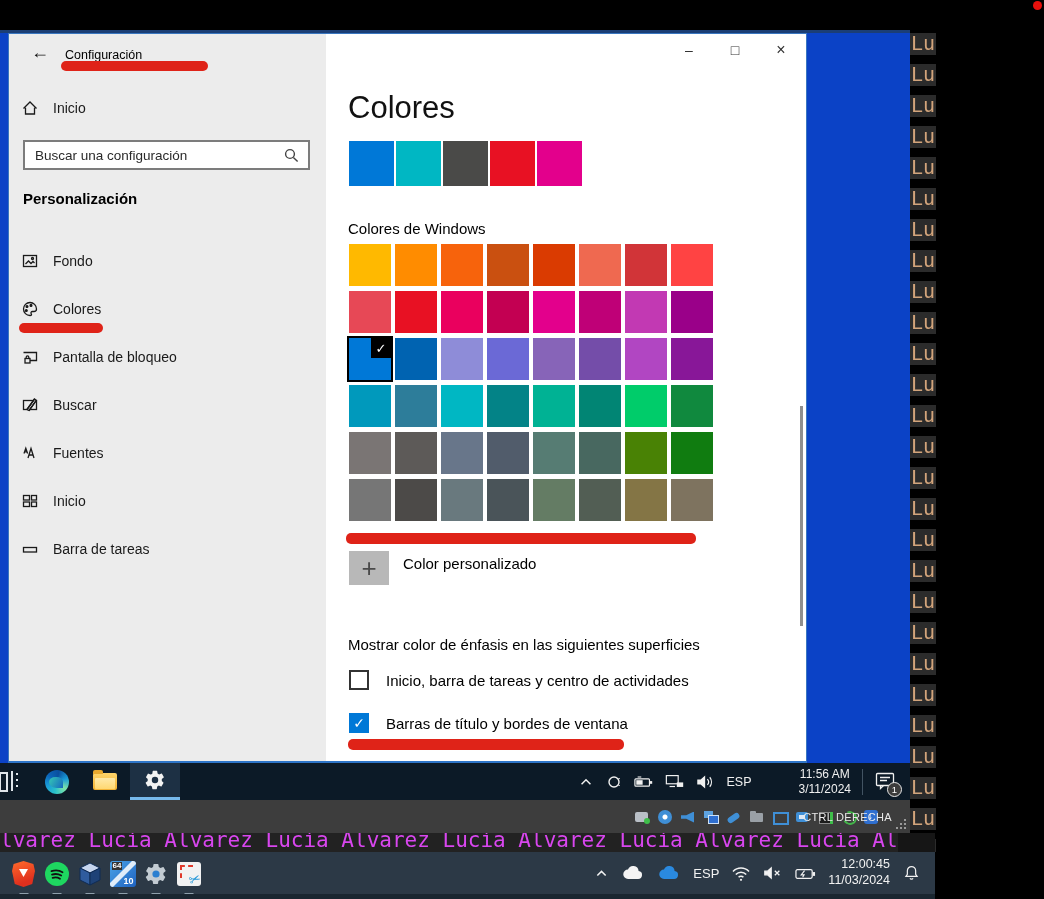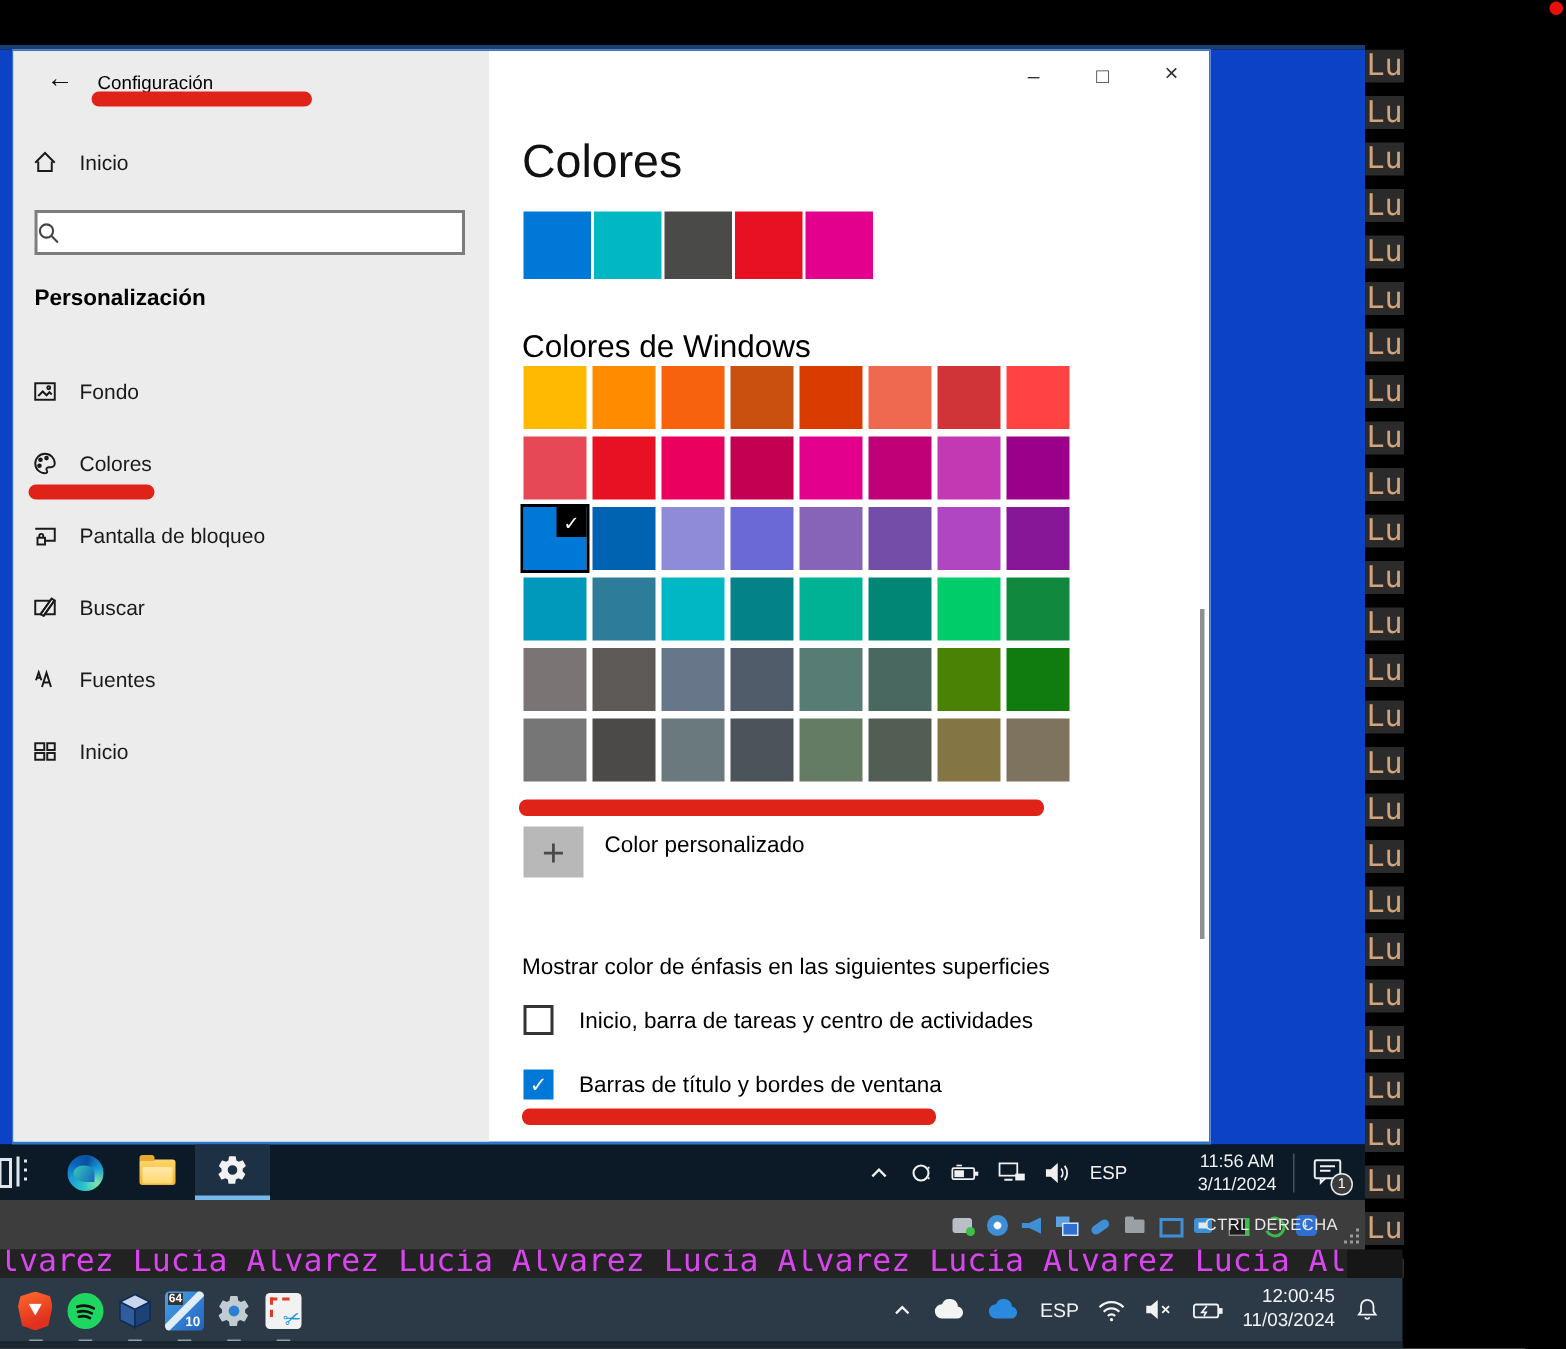--- a/index.html
+++ b/index.html
@@ -43,21 +43,21 @@
   #red-under-colores{position:absolute;left:10px;top:289px;width:84px;height:10px;}
 
   #win-controls{position:absolute;top:0;right:2px;display:flex;}
   .wc{width:46px;height:32px;display:flex;align-items:center;justify-content:center;
       font-size:14px;color:#333;}
   .wc.close{font-size:16px;}
 
   #page-title{position:absolute;left:339px;top:56px;font-size:31px;font-weight:300;color:#111;}
   #recent-row{position:absolute;left:340px;top:107px;display:flex;gap:2px;}
   .recent-swatch{width:45px;height:45px;}
-  #windows-colors-label{position:absolute;left:339px;top:186px;font-size:21px;color:#000;}
+  #windows-colors-label{position:absolute;left:339px;top:186px;font-size:15px;color:#000;}
   #palette{position:absolute;left:340px;top:210px;display:grid;grid-template-columns:repeat(8,42px);gap:5px 4px;}
   .pal-swatch{width:42px;height:42px;position:relative;}
   .pal-swatch.selected{outline:2px solid #000;outline-offset:0;}
   .swatch-check{position:absolute;top:0;right:0;width:20px;height:20px;background:#000;color:#fff;
       font-size:13px;display:flex;align-items:center;justify-content:center;}
   #red-under-grid{position:absolute;left:337px;top:499px;width:350px;height:11px;}
   #custom-color-btn{position:absolute;left:340px;top:517px;width:40px;height:34px;background:#b8b8b8;
       display:flex;align-items:center;justify-content:center;font-size:26px;font-weight:300;color:#4a4a4a;}
   #custom-color-label{position:absolute;left:394px;top:521px;font-size:15px;color:#000;}
   #surfaces-heading{position:absolute;left:339px;top:602px;font-size:15px;color:#000;}
@@ -192,20 +192,21 @@
     <div id="home-item">
       <span>
         <svg width="18" height="18" viewBox="0 0 18 18" fill="none" stroke="#1a1a1a" stroke-width="1.3">
             <path d="M2.5 9.5 9 3l6.5 6.5M4.5 8.7V15h9V8.7"></path>
           </svg>
       </span>
       <span class="nav-label">Inicio</span>
     </div>
 
     <div id="search-box">
+      <input id="search-input" placeholder="Buscar una configuración" style="">
       <span id="search-icon">
         <svg width="15" height="15" viewBox="0 0 15 15" fill="none" stroke="#444" stroke-width="1.4">
             <circle cx="6" cy="6" r="4.4"></circle>
             <path d="M9.4 9.4 13.6 13.6"></path>
           </svg>
       </span>
     </div>
 
     <div id="section-header">Personalización</div>
 
@@ -262,20 +263,28 @@
       <div class="nav-item">
         <span>
             <svg width="18" height="18" viewBox="0 0 18 18" fill="none" stroke="#1a1a1a" stroke-width="1.3">
               <rect x="2.5" y="3.5" width="6" height="4.5"></rect>
               <rect x="10.5" y="3.5" width="5" height="4.5"></rect>
               <rect x="2.5" y="10" width="6" height="4.5"></rect>
               <rect x="10.5" y="10" width="5" height="4.5"></rect>
             </svg>
           </span>
         <span class="nav-label">Inicio</span>
+      </div>
+      <div class="nav-item">
+        <span>
+            <svg width="18" height="18" viewBox="0 0 18 18" fill="none" stroke="#1a1a1a" stroke-width="1.3">
+              <rect x="2.5" y="7.5" width="13" height="4.5"></rect>
+            </svg>
+          </span>
+        <span class="nav-label">Barra de tareas</span>
       </div>
     </div>
     <div id="red-under-colores" class="red-bar"></div>
   </div>
 
   <div id="win-controls">
     <div class="wc">–</div>
     <div class="wc">□</div>
     <div class="wc close">×</div>
   </div>

